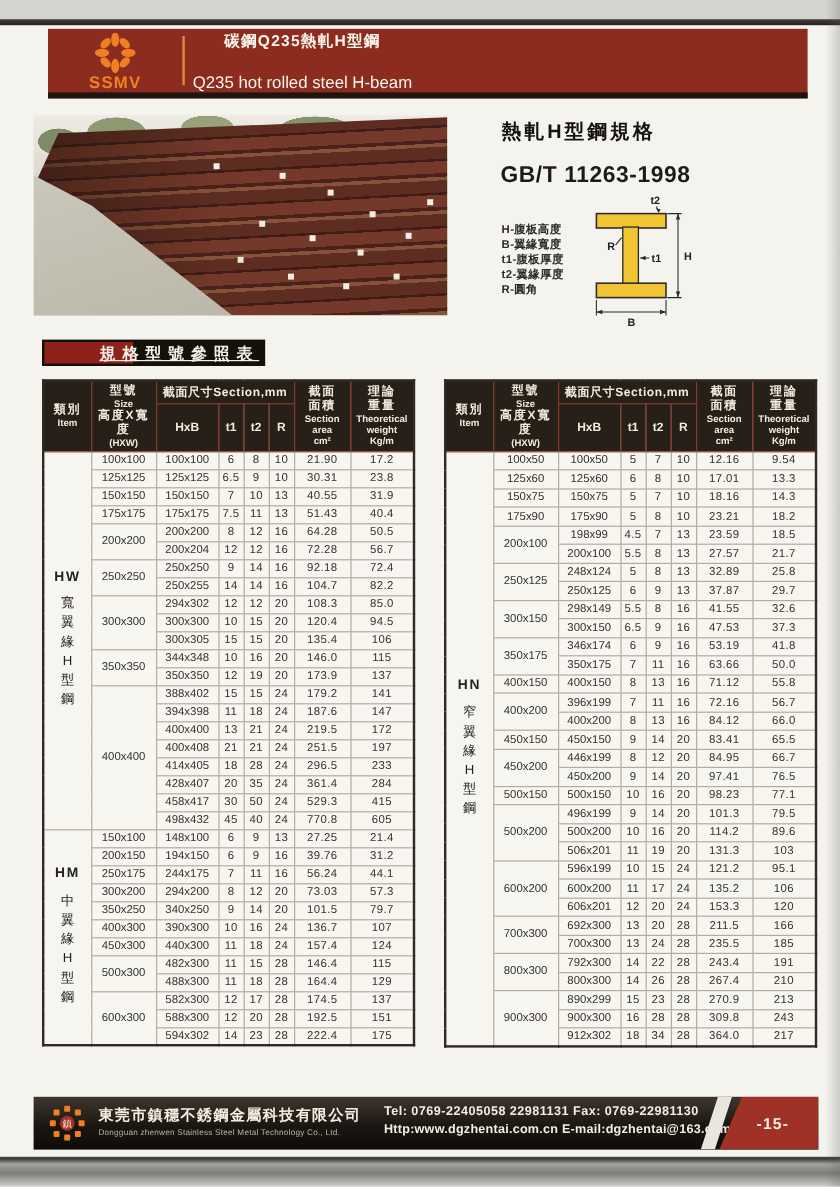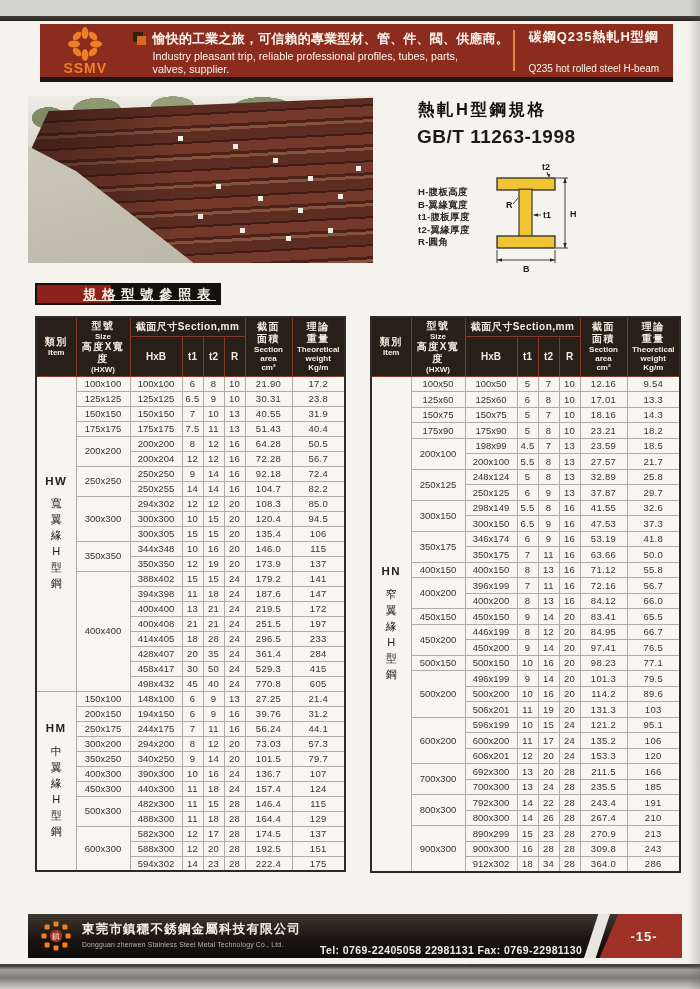--- a/index.html
+++ b/index.html
@@ -22,21 +22,21 @@
   .logo-text{color:#ef8026;font-size:14px;font-weight:bold;letter-spacing:1px;margin-top:-1px;}
   .slogan{position:relative;flex:1;padding:6px 4px 0 22px;color:#fbf4ea;}
   .bullet{position:absolute;left:2px;top:8px;width:13px;height:13px;}
   .bullet .b1{position:absolute;left:0;top:0;width:10px;height:10px;background:#32200f;}
   .bullet .b2{position:absolute;left:4px;top:4px;width:9px;height:9px;background:#d9691c;}
   .slogan-zh{font-size:13px;font-weight:bold;letter-spacing:.2px;white-space:nowrap;}
   .slogan-en{font-size:10.8px;line-height:12.5px;margin-top:2px;}
   .banner-divider{width:2px;background:#dd8a3e;margin:6px 0;}
   .product-box{width:196px;display:flex;flex-direction:column;align-items:center;justify-content:center;color:#fbf4ea;gap:16px;}
   .product-zh{font-size:13px;font-weight:bold;letter-spacing:1px;}
-  .product-en{font-size:10px;margin-top:1px;}
+  .product-en{font-size:14px;margin-top:1px;}
 
   
   .photo{position:absolute;left:28px;top:96px;width:345px;height:167px;overflow:hidden;
          background:linear-gradient(180deg,#edebe3 0%,#dbd9cf 30%,#c6c3b6 100%);}
   .photo .trees{position:absolute;left:0;top:0;width:100%;height:40px;
       background:
         radial-gradient(28px 18px at 6% 55%,#6d7c52 0 60%,rgba(0,0,0,0) 61%),
         radial-gradient(40px 20px at 20% 35%,#7e8b5e 0 60%,rgba(0,0,0,0) 61%),
         radial-gradient(36px 16px at 42% 25%,#8a9468 0 60%,rgba(0,0,0,0) 61%),
         radial-gradient(50px 18px at 68% 30%,#74825a 0 60%,rgba(0,0,0,0) 61%),
@@ -53,21 +53,21 @@
       clip-path:polygon(6% 9%,100% 1%,100% 100%,44% 100%,0 36%);
       background:linear-gradient(90deg,rgba(35,18,12,.5),rgba(0,0,0,0) 45%);}
   .photo .tags{position:absolute;left:150px;top:40px;width:5px;height:5px;background:#f4f2ea;
       box-shadow:55px 8px #f2efe6,95px 22px #f2efe6,130px 40px #efece2,38px 48px #eceade,
                  80px 60px #f2efe6,120px 72px #efece2,160px 58px #f2efe6,20px 78px #e8e5da,
                  62px 92px #efece2,108px 100px #f2efe6,150px 92px #eceade,178px 30px #f2efe6;}
 
   
   .intro-title{position:absolute;left:418px;top:99px;font-size:16.5px;font-weight:bold;
       letter-spacing:2.5px;color:#151310;}
-  .intro-standard{position:absolute;left:417px;top:126px;font-size:19px;font-weight:600;
+  .intro-standard{position:absolute;left:417px;top:136px;font-size:19px;font-weight:600;
       letter-spacing:.5px;color:#1d1b18;}
   .legend{position:absolute;left:418px;top:186px;}
   .legend div{font-size:9.5px;line-height:12.5px;font-weight:bold;color:#2d2b28;letter-spacing:.3px;}
   .diagram{position:absolute;left:477px;top:160px;}
 
   
   .section-bar{position:absolute;left:35px;top:283px;width:186px;height:22px;background:#14100a;}
   .section-red{position:absolute;left:2px;top:2px;width:74px;height:18px;background:#8e211c;}
   .section-label{position:absolute;left:48px;top:3px;font-size:13.5px;font-weight:bold;
       color:#f5f0e6;letter-spacing:5.5px;white-space:nowrap;text-decoration:underline;}
@@ -92,21 +92,21 @@
   .cat-char{font-size:11px;line-height:16px;color:#232220;}
 
   
   .footer{position:absolute;left:28px;top:914px;width:654px;height:44px;
       background:linear-gradient(180deg,#3e372e 0,#1b1612 55%,#0f0c09 100%);}
   .f-logo{position:absolute;left:13px;top:7px;}
   .f-company{position:absolute;left:54px;top:7px;color:#f4eee2;}
   .f-company-zh{font-size:12.5px;font-weight:bold;letter-spacing:1.2px;white-space:nowrap;}
   .f-company-en{font-size:6.8px;color:#bab4a7;margin-top:3px;letter-spacing:.2px;white-space:nowrap;}
   .f-contact{position:absolute;left:292px;top:6px;color:#f3ede1;}
-  .f-tel{font-size:10.5px;font-weight:bold;letter-spacing:.4px;white-space:nowrap;margin-top:24px;}
+  .f-tel{font-size:10.5px;font-weight:bold;letter-spacing:.4px;white-space:nowrap;}
   .f-web{font-size:10.5px;font-weight:bold;margin-top:3px;letter-spacing:.2px;white-space:nowrap;}
   .f-stripe{position:absolute;right:72px;top:0;width:26px;height:44px;background:#e9e6df;
       clip-path:polygon(55% 0,100% 0,45% 100%,0 100%);}
   .f-page{position:absolute;right:0;top:0;width:86px;height:44px;background:#a03127;
       clip-path:polygon(26% 0,100% 0,100% 100%,4% 100%);
       display:flex;align-items:center;justify-content:center;}
   .f-page span{color:#f7f2e8;font-size:13px;font-weight:bold;letter-spacing:1px;padding-left:10px;}
 </style>
 </head>
 <body>
@@ -125,31 +125,20 @@
           <ellipse cx="8" cy="17" rx="6" ry="3.4"></ellipse>
           <ellipse cx="30" cy="17" rx="6" ry="3.4"></ellipse>
           <ellipse cx="11" cy="9" rx="5.2" ry="3.2" transform="rotate(-45 11 9)"></ellipse>
           <ellipse cx="27" cy="9" rx="5.2" ry="3.2" transform="rotate(45 27 9)"></ellipse>
           <ellipse cx="11" cy="25" rx="5.2" ry="3.2" transform="rotate(45 11 25)"></ellipse>
           <ellipse cx="27" cy="25" rx="5.2" ry="3.2" transform="rotate(-45 27 25)"></ellipse>
         </g>
         <circle cx="19" cy="17" r="3.6" fill="#8c2c1e"></circle>
       </svg>
       <div class="logo-text">SSMV</div>
-    </div>
-    <div class="slogan">
-      <div class="bullet">
-          <div class="b1"></div>
-          <div class="b2"></div>
-        </div>
-      <div class="slogan-zh">愉快的工業之旅，可信賴的專業型材、管、件、閥、供應商。</div>
-      <div class="slogan-en">
-        <div>Industry pleasant trip, reliable professional profiles, tubes, parts,</div>
-        <div>valves, supplier.</div>
-      </div>
     </div>
     <div class="banner-divider"></div>
     <div class="product-box">
       <div class="product-zh">碳鋼Q235熱軋H型鋼</div>
       <div class="product-en">Q235 hot rolled steel H-beam</div>
     </div>
   </div>
 
   <div class="photo">
     <div class="trees"></div>
@@ -878,21 +867,21 @@
           <td class="num-cell">28</td>
           <td class="num-cell">309.8</td>
           <td class="num-cell">243</td>
         </tr>
         <tr>
           <td class="hxb-cell">912x302</td>
           <td class="num-cell">18</td>
           <td class="num-cell">34</td>
           <td class="num-cell">28</td>
           <td class="num-cell">364.0</td>
-          <td class="num-cell">286</td>
+          <td class="num-cell">217</td>
         </tr>
       </tbody>
     </table>
 
   <div class="footer">
     <svg class="f-logo" width="30" height="30" viewBox="0 0 30 30">
       <g fill="#ef7f24">
         <rect x="12.5" y="0.5" width="5" height="5" rx="1"></rect>
         <rect x="12.5" y="24.5" width="5" height="5" rx="1"></rect>
         <rect x="0.5" y="12.5" width="5" height="5" rx="1"></rect>

